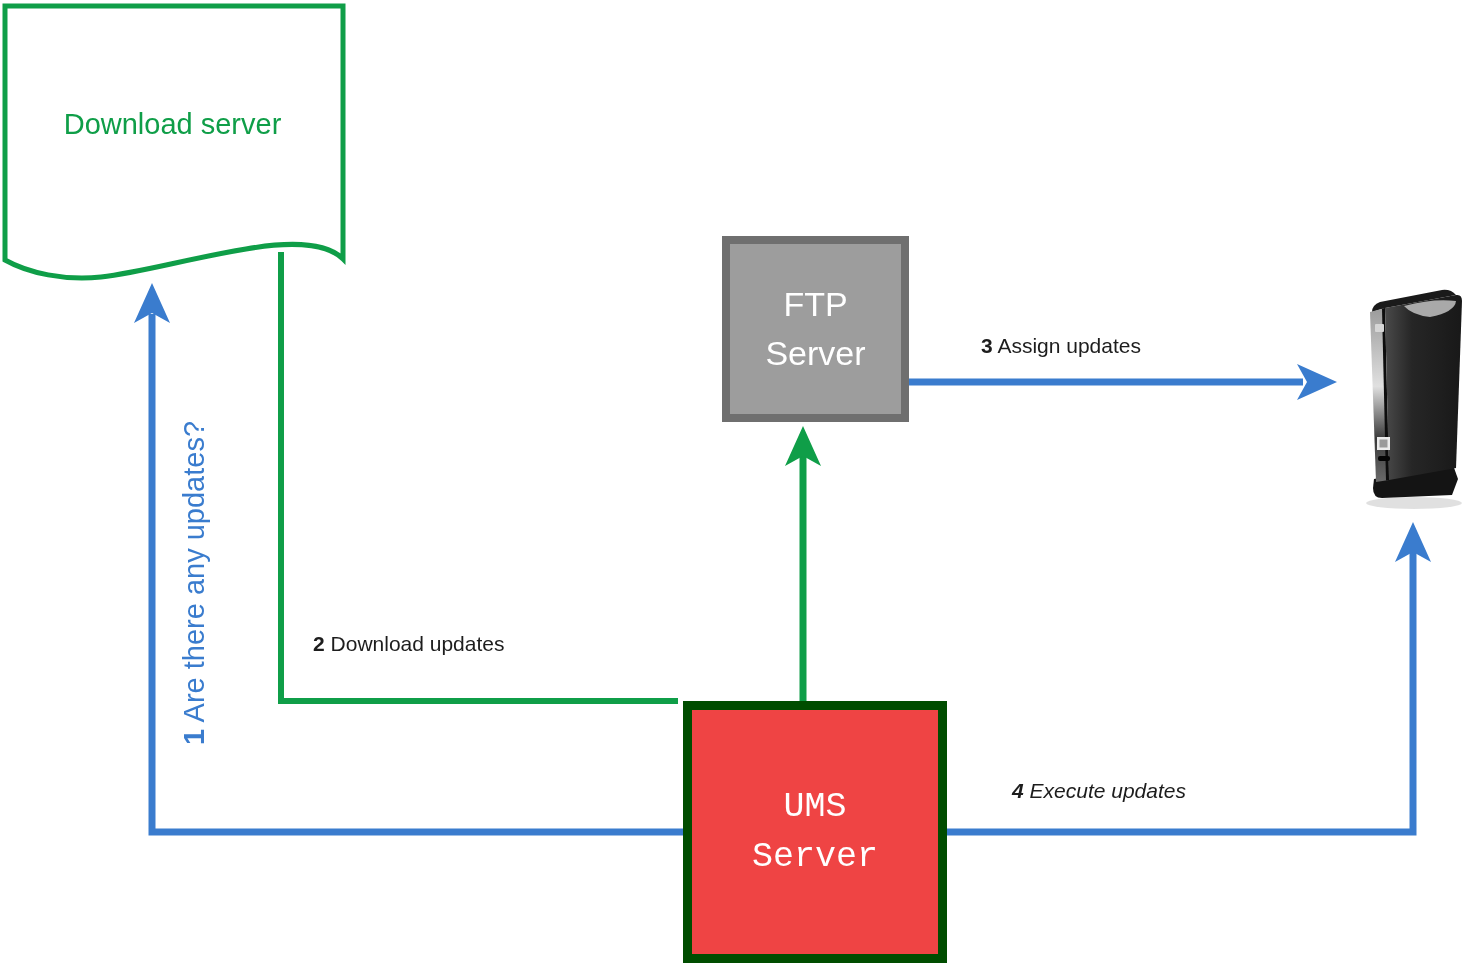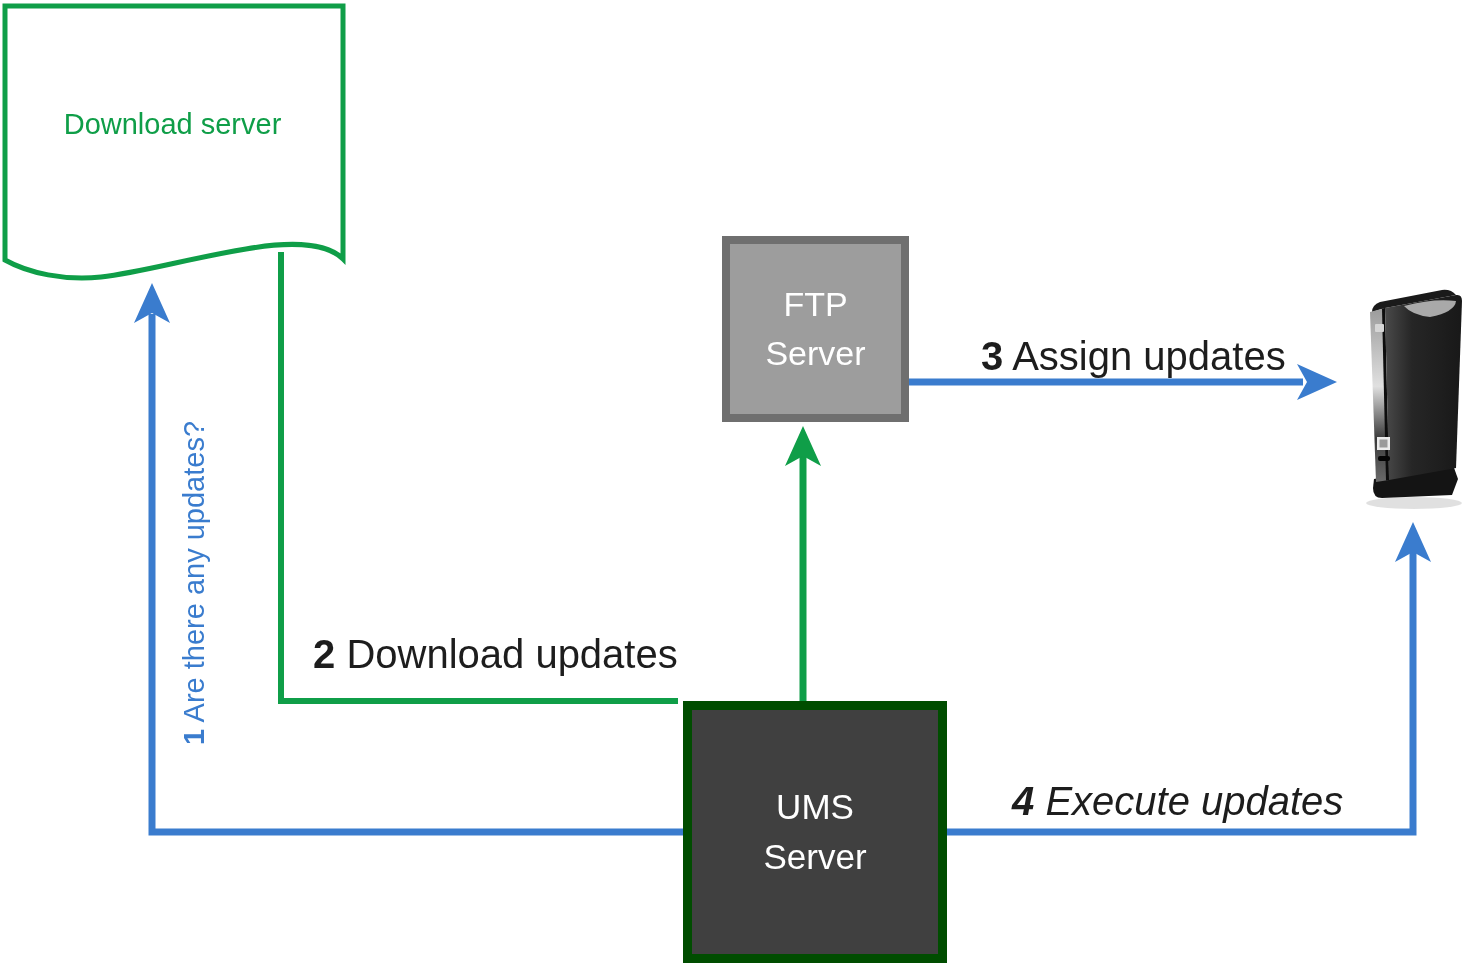--- a/index.html
+++ b/index.html
@@ -36,40 +36,41 @@
     width: 187px; height: 186px;
     background: #9d9d9d;
     border: 8px solid #6f6f6f;
     color: #ffffff;
     font-size: 34px;
     line-height: 49px;
   }
   .ums-node {
     left: 671px; top: 701px;
     width: 264px; height: 262px;
-    background: #404040;
+    background: #ef4444;
     border: 9px solid #004d00;
     color: #ffffff;
     font-size: 35px;
     line-height: 50px;
+    font-family: Liberation Mono, monospace;
   }
   .doc-label {
     position: absolute;
     left: 60px; top: 105px;
     width: 225px;
     text-align: center;
     color: #0f9e48;
     font-size: 29px;
     line-height: 39px;
     z-index: 3;
   }
   .step-label {
     position: absolute;
     color: #1d1d1d;
-    font-size: 40px;
+    font-size: 21px;
     white-space: nowrap;
     z-index: 3;
   }
   .step-label b { font-weight: 700; }
   .step1-label {
     left: 194px; top: 583px;
     transform: translate(-50%, -50%) rotate(-90deg);
     color: #3a7cce;
     font-size: 29px;
   }

